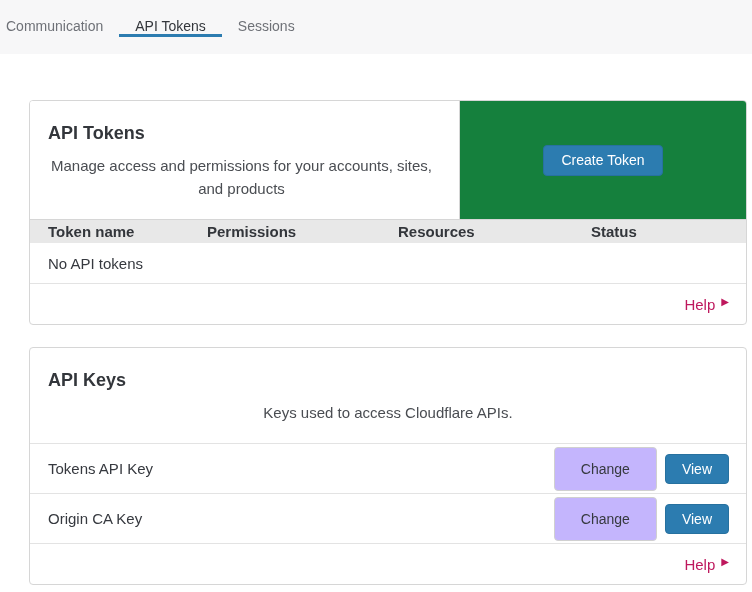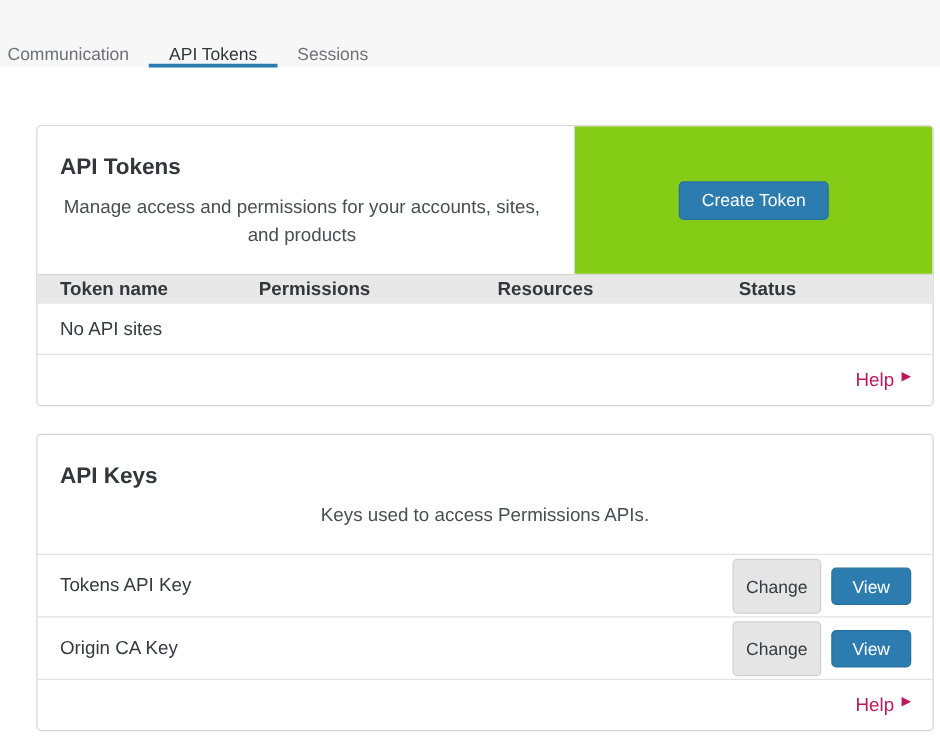--- a/index.html
+++ b/index.html
@@ -9,21 +9,21 @@
     font-family: "Liberation Sans", sans-serif;
     color: #36393f;
     overflow: hidden;
   }
 
   
   .tabbar {
     height: 54px;
     background: #f7f7f8;
     display: flex;
-    align-items: flex-end;
+    align-items: center;
     padding-left: 6px;
   }
   .tab {
     display: flex;
     align-items: center;
     padding: 0 16px;
     font-size: 14px;
     color: #6e7177;
     border-bottom: 3px solid transparent;
     cursor: pointer;
@@ -48,21 +48,21 @@
   
   .card1-header { display: flex; min-height: 118px; }
   .card1-header-left {
     width: 430px;
     padding: 22px 24px 18px 18px;
     border-right: 1px solid #d6d6d6;
     background: #fff;
   }
   .card1-header-right {
     flex: 1;
-    background: #84cc16;
+    background: #15803d;
     display: flex;
     align-items: center;
     justify-content: center;
   }
   .card-title {
     font-size: 18px;
     font-weight: bold;
     color: #33363b;
     margin-bottom: 10px;
   }
@@ -82,25 +82,25 @@
     white-space: nowrap;
   }
   .btn-primary {
     background: #2c7cb0;
     border: 1px solid #27719f;
     color: #ffffff;
   }
   .btn-create { height: 31px; padding: 0 17px; }
   .btn-view   { height: 30px; padding: 0 16px; text-align: center; }
   .btn-change {
-    background: #e5e5e5;
+    background: #c4b5fd;
     border: 1px solid #d0d0d0;
     color: #36393f;
     height: 44px;
-    padding: 0 10px;
+    padding: 0 26px;
     margin-right: 8px;
   }
 
   
   .table-header {
     display: grid;
     grid-template-columns: 177px 191px 193px 1fr;
     align-items: center;
     height: 24px;
     background: #e8e8e8;
@@ -174,35 +174,35 @@
     </div>
 
     <div class="table-header">
       <span class="th">Token name</span>
       <span class="th">Permissions</span>
       <span class="th">Resources</span>
       <span class="th">Status</span>
     </div>
 
     <div class="empty-row">
-      <span>No API sites</span>
+      <span>No API tokens</span>
     </div>
 
     <div class="card-footer">
       <a class="help-link">
         <span>Help</span>
         <span class="help-arrow">▶</span>
       </a>
     </div>
   </section>
 
   <section class="card">
     <div class="card2-header">
       <h2 class="card-title">API Keys</h2>
-      <p class="card-desc">Keys used to access Permissions APIs.</p>
+      <p class="card-desc">Keys used to access Cloudflare APIs.</p>
     </div>
 
     <div class="key-row">
       <span class="key-label">Tokens API Key</span>
       <button class="btn btn-change">Change</button>
       <button class="btn btn-primary btn-view">View</button>
     </div>
 
     <div class="key-row">
       <span class="key-label">Origin CA Key</span>

